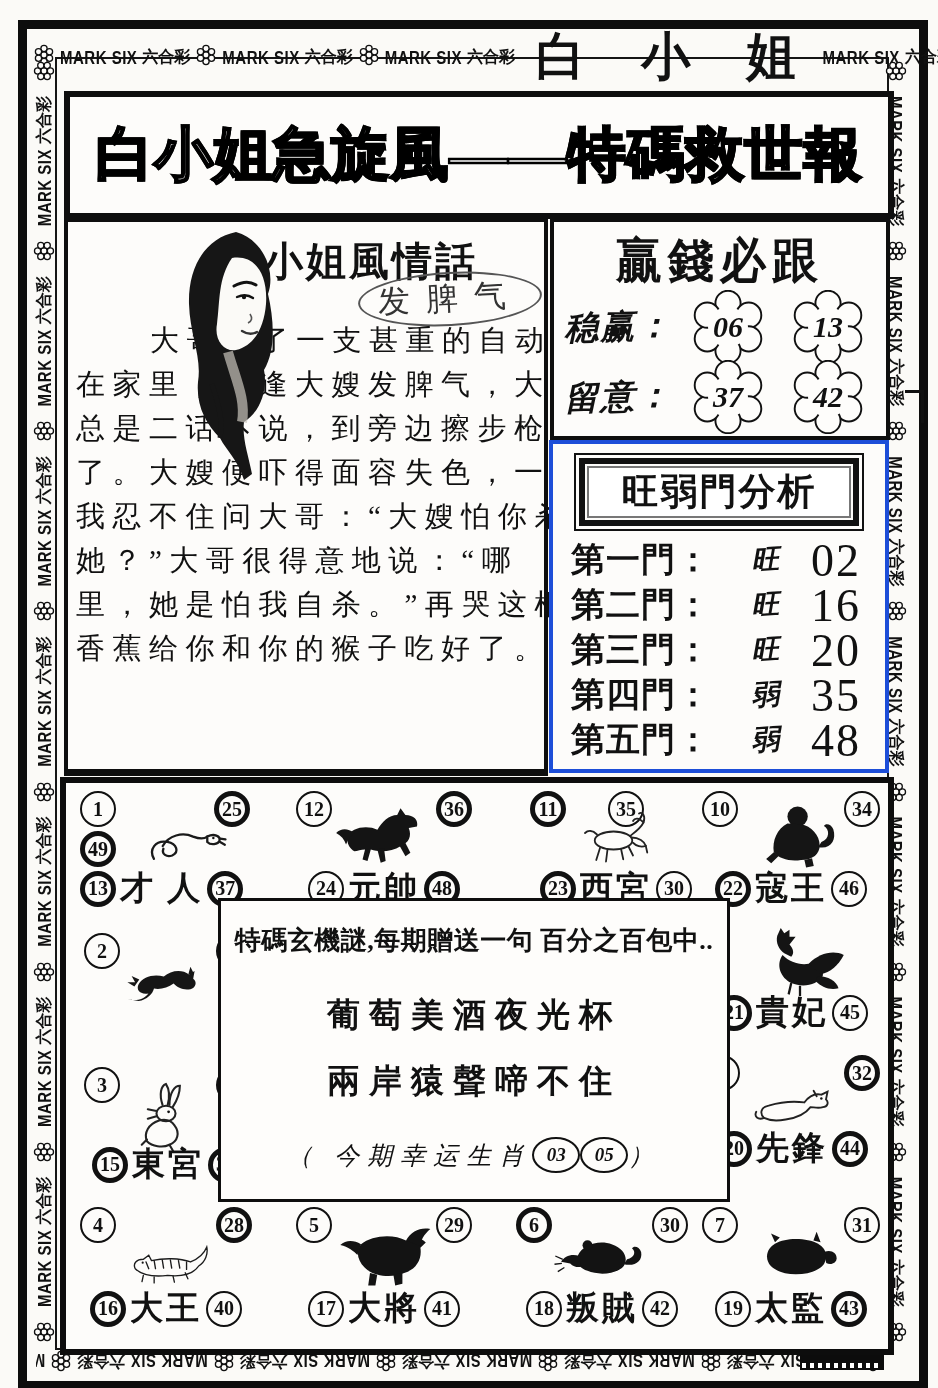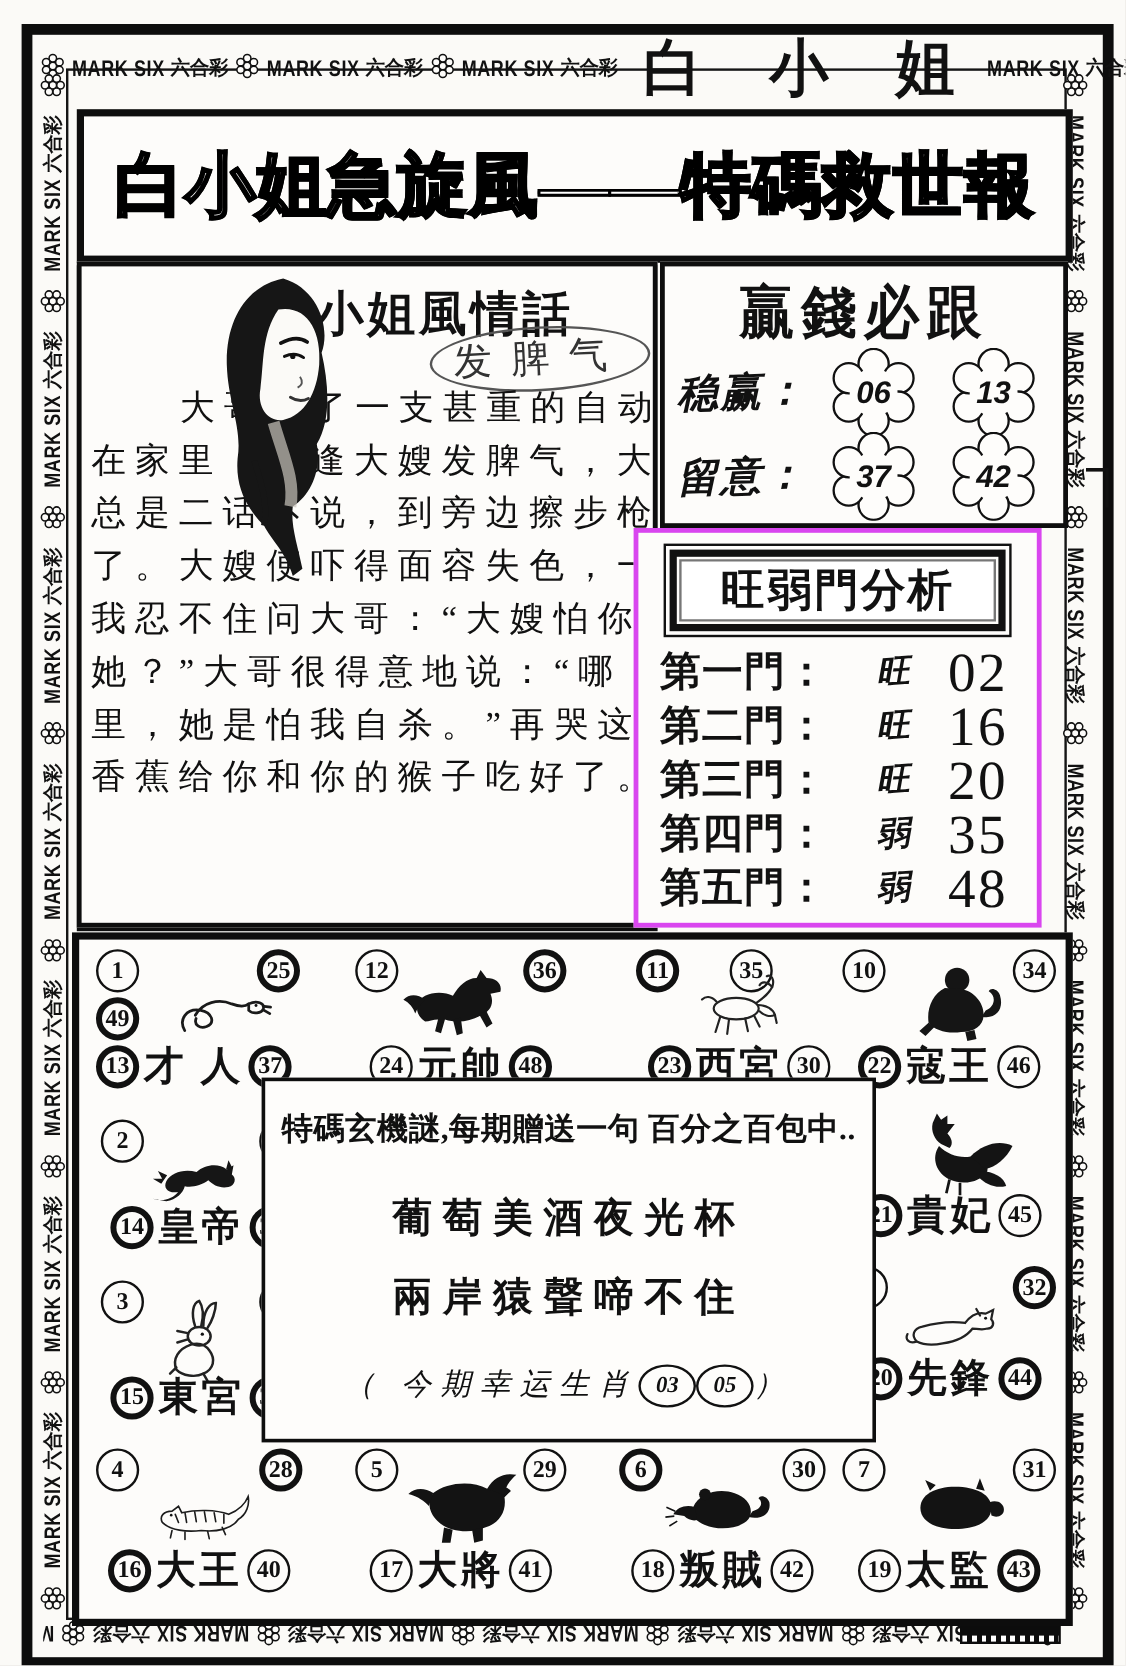--- a/index.html
+++ b/index.html
@@ -39,23 +39,23 @@
   .photo{position:absolute;left:96px;top:6px;width:152px;height:276px;}
   
   .mustf{position:absolute;left:550px;top:218px;width:332px;height:214px;border:4px solid #0e0e0e;background:#fdfcfa;}
   .mustf-title{position:absolute;left:0;top:8px;width:100%;text-align:center;font-size:46px;font-weight:900;letter-spacing:6px;transform:scaleY(1.05);}
   .mf-row{position:absolute;left:10px;width:318px;height:70px;display:flex;align-items:center;}
   .mf-row.r1{top:70px;} .mf-row.r2{top:140px;}
   .mf-label{font-size:34px;font-weight:900;font-style:italic;letter-spacing:2px;width:118px;transform:rotate(-2deg);}
   .flowerNum{position:relative;width:92px;height:74px;flex:0 0 auto;margin-right:8px;}
   .flowerNum svg{position:absolute;inset:0;width:100%;height:100%;}
   .flowerNum i{position:absolute;inset:0;display:flex;align-items:center;justify-content:center;
-     font-size:26px;font-weight:700;font-style:italic;font-family:Liberation Sans, sans-serif;}
-  
-  .gates{position:absolute;left:528px;top:440px;width:332px;height:325px;border:4px solid #d946ef;background:#fdfcfa;}
+     font-size:30px;font-weight:700;font-style:italic;font-family:Liberation Serif, serif;}
+  
+  .gates{position:absolute;left:549px;top:440px;width:332px;height:325px;border:4px solid #1d4ed8;background:#fdfcfa;}
   .plaque{position:absolute;left:26px;top:14px;width:268px;height:56px;border:6px solid #111;
      box-shadow:0 0 0 3px #fdfcfa,0 0 0 5px #111, inset 0 0 0 2px #fdfcfa, inset 0 0 0 4px #777;
      display:flex;align-items:center;justify-content:center;background:#fff;}
   .plaque .t{font-size:37px;font-weight:900;letter-spacing:2px;white-space:nowrap;}
   .gate-row{position:absolute;left:18px;width:296px;height:40px;display:flex;align-items:center;}
   .gate-row .g{font-size:34px;font-weight:900;width:158px;letter-spacing:1px;white-space:nowrap;}
   .gate-row .s{font-size:28px;font-weight:700;width:72px;text-align:center;font-style:italic;transform:rotate(-4deg);}
   .gate-row .n{font-size:46px;width:60px;text-align:right;letter-spacing:2px;}
   
   .zbox{position:absolute;left:60px;top:777px;width:822px;height:566px;border:6px solid #0d0d0d;background:#fdfcfa;}
@@ -66,21 +66,21 @@
        border:2.5px solid #111;font-size:20px;font-weight:700;background:#fdfcfa;box-sizing:border-box;flex:0 0 auto;}
   .num.bold{border-width:5px;}
   .role{font-size:33px;font-weight:900;letter-spacing:3px;white-space:nowrap;padding:0 2px;}
   .animal{position:absolute;}
   .extra49{position:absolute;left:0px;top:40px;}
   
   .riddle{position:absolute;left:218px;top:898px;width:506px;height:298px;border:3px solid #0e0e0e;background:#fefdfb;}
   .riddle .head{position:absolute;left:0;top:22px;width:100%;text-align:center;font-size:26px;font-weight:900;white-space:nowrap;letter-spacing:.5px;}
   .riddle .p1{position:absolute;left:0;top:92px;width:100%;text-align:center;font-size:33px;font-weight:900;letter-spacing:9px;white-space:nowrap;}
   .riddle .p2{position:absolute;left:0;top:158px;width:100%;text-align:center;font-size:33px;font-weight:900;letter-spacing:9px;white-space:nowrap;}
-  .riddle .lucky{position:absolute;left:0;top:236px;width:100%;display:flex;justify-content:center;gap:0;
+  .riddle .lucky{position:absolute;left:0;top:236px;width:100%;display:flex;align-items:center;justify-content:center;gap:0;
       font-size:25px;font-style:italic;letter-spacing:8px;}
   .oval{display:inline-flex;align-items:center;justify-content:center;min-width:44px;height:32px;border:2px solid #111;border-radius:50%;
       font-size:19px;font-style:italic;font-weight:700;letter-spacing:0;}
   
   .blk{position:absolute;left:800px;top:1349px;width:84px;height:21px;background:#0c0c0c;}
   .blk::after{content:"";position:absolute;left:2px;right:2px;bottom:2px;height:5px;
       background:repeating-linear-gradient(90deg,#fff 0 4px,transparent 4px 8px);}
   .rtick{position:absolute;left:905px;top:390px;width:16px;height:30px;border-top:3px solid #111;border-right:3px solid #111;}
 </style>
 </head>
@@ -695,25 +695,20 @@
       <div class="crow">
         <span class="num">2</span>
         <span class="num">26</span>
       </div>
       <svg class="animal" style="left:12px;top:24px;width:130px;height:56px" viewBox="0 0 120 80">
         <g fill="#161616">
           <path d="M12,60 C24,64 36,60 42,52 C30,54 24,47 28,39 C34,28 50,24 64,28 C74,19 90,17 100,25 L108,20 L106,31 C112,35 110,44 102,46 C92,48 84,44 78,38 C70,44 58,47 50,45 C48,53 40,61 28,63 Z"></path>
           <path d="M22,42 l-10,-6 11,0 -5,-9 11,5 Z M99,25 l3,-11 5,10 Z"></path>
         </g>
       </svg>
-      <div class="crow bot">
-        <span class="num bold">14</span>
-        <span class="role">皇帝</span>
-        <span class="num bold">38</span>
-      </div>
     </div>
 
     <div class="cell" style="left:18px;top:284px;width:168px;height:120px">
       <div class="crow">
         <span class="num">3</span>
         <span class="num bold">27</span>
       </div>
       <svg class="animal" style="left:30px;top:14px;width:104px;height:72px" viewBox="0 0 120 80">
         <g fill="none" stroke="#222" stroke-width="2.4" stroke-linecap="round">
           <path d="M56,26 C52,14 54,4 60,2 C64,8 64,18 62,26"></path>

